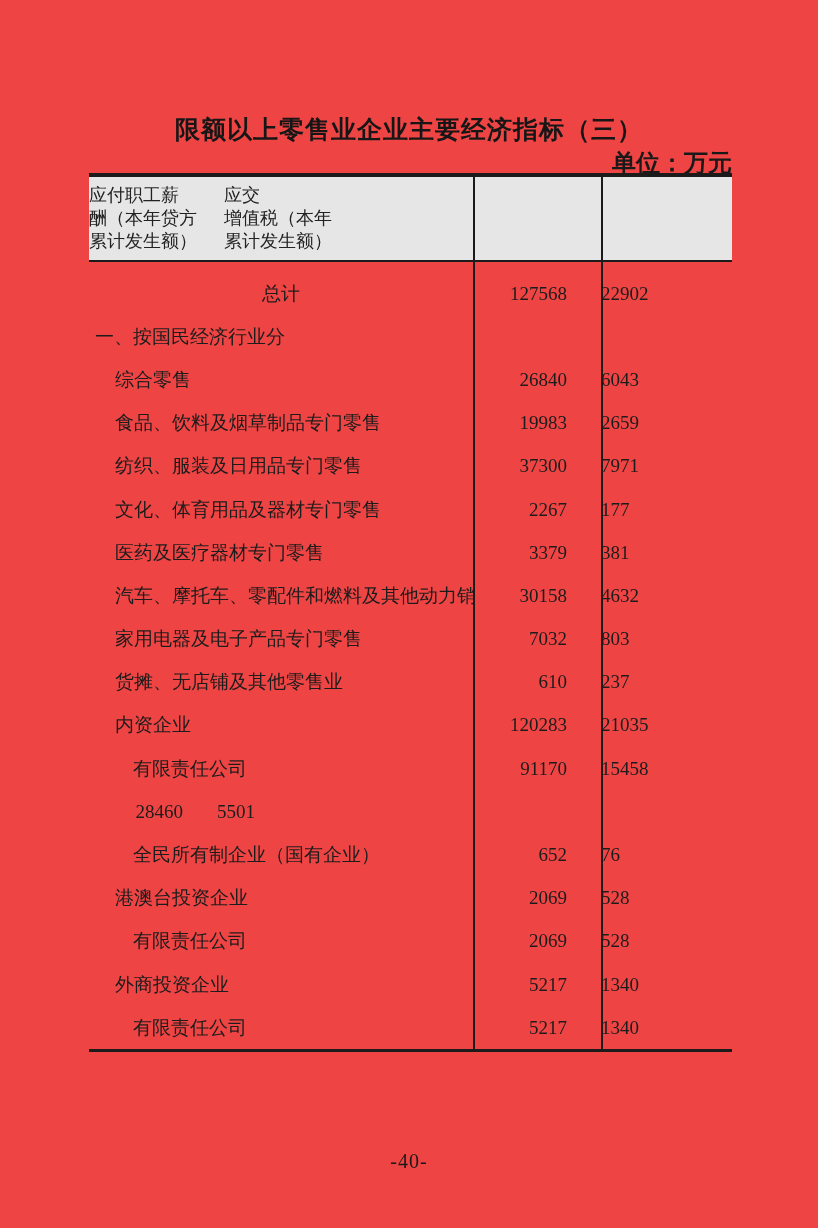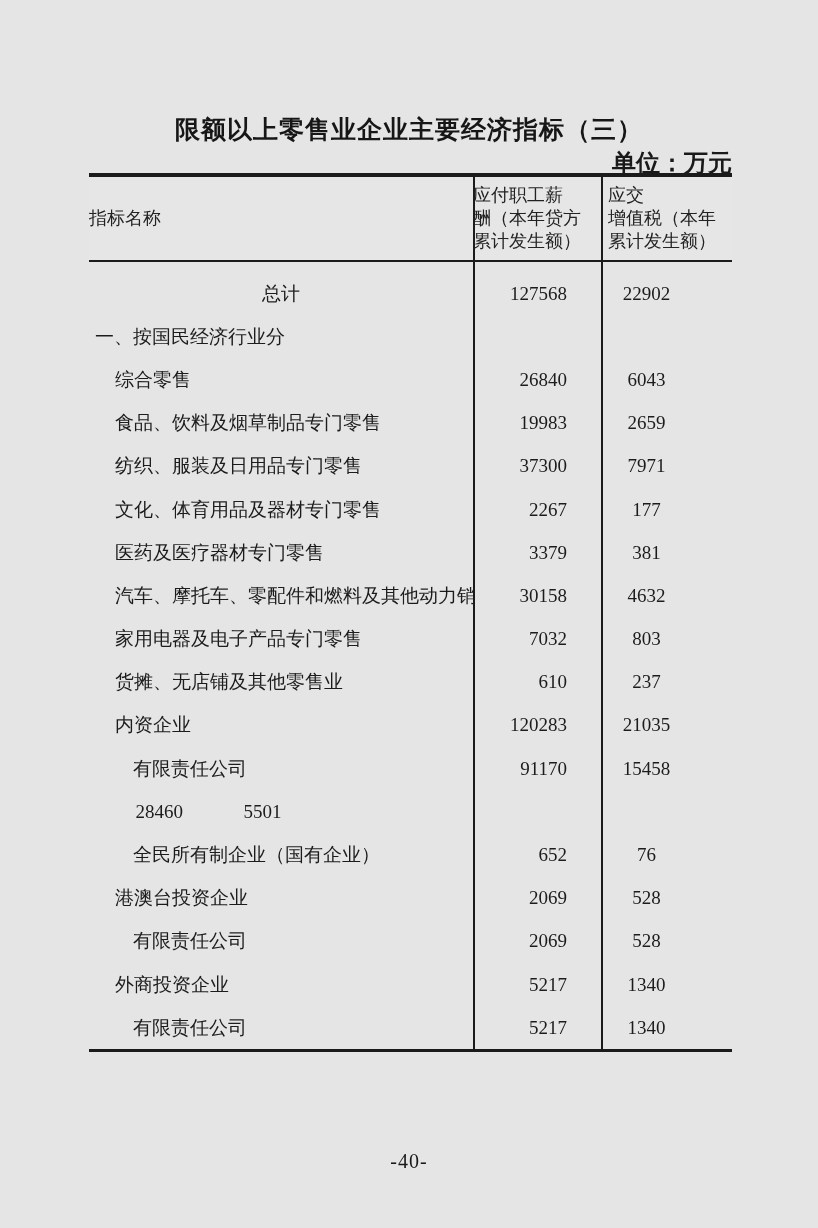--- a/index.html
+++ b/index.html
@@ -1,21 +1,21 @@
 <!DOCTYPE html>
 <html><head>
 <meta charset="utf-8">
 <style>
   * { margin: 0; padding: 0; box-sizing: border-box; }
   html, body { background: #ffffff; }
   .page {
     position: relative;
     width: 818px;
     height: 1228px;
-    background: #e5e5e5;
+    background: #ef4444;
     font-family: "Liberation Serif", "DejaVu Serif", serif;
     color: #1e1e1e;
     overflow: hidden;
   }
   .title {
     position: absolute;
     top: 113px;
     left: 0;
     width: 818px;
     text-align: center;
@@ -84,21 +84,21 @@
   }
   .row .c2 {
     width: 128px;
     text-align: right;
     padding-right: 34px;
     font-size: 19px;
     color: #1c1c1c;
   }
   .row .c3 {
     width: 131px;
-    text-align: center;
+    text-align: left;
     padding-right: 40px;
     font-size: 19px;
     color: #1c1c1c;
   }
   .indent-c { text-align: center; }
   .indent-0 { padding-left: 6px; }
   .indent-1 { padding-left: 26px; }
   .indent-2 { padding-left: 44px; }
   .pageno {
     position: absolute;
@@ -115,23 +115,20 @@
 <body>
 
 <div class="page">
 
   <div class="title">限额以上零售业企业主要经济指标（三）</div>
 
   <div class="unit">单位：万元</div>
 
   <div class="table">
     <div class="thead">
-      <div class="hc hc1">
-        <span>指标名称</span>
-      </div>
       <div class="hc hc2">
         <span>应付职工薪</span>
         <span>酬（本年贷方</span>
         <span>累计发生额）</span>
       </div>
       <div class="hc hc3">
         <span>应交</span>
         <span>增值税（本年</span>
         <span>累计发生额）</span>
       </div>

